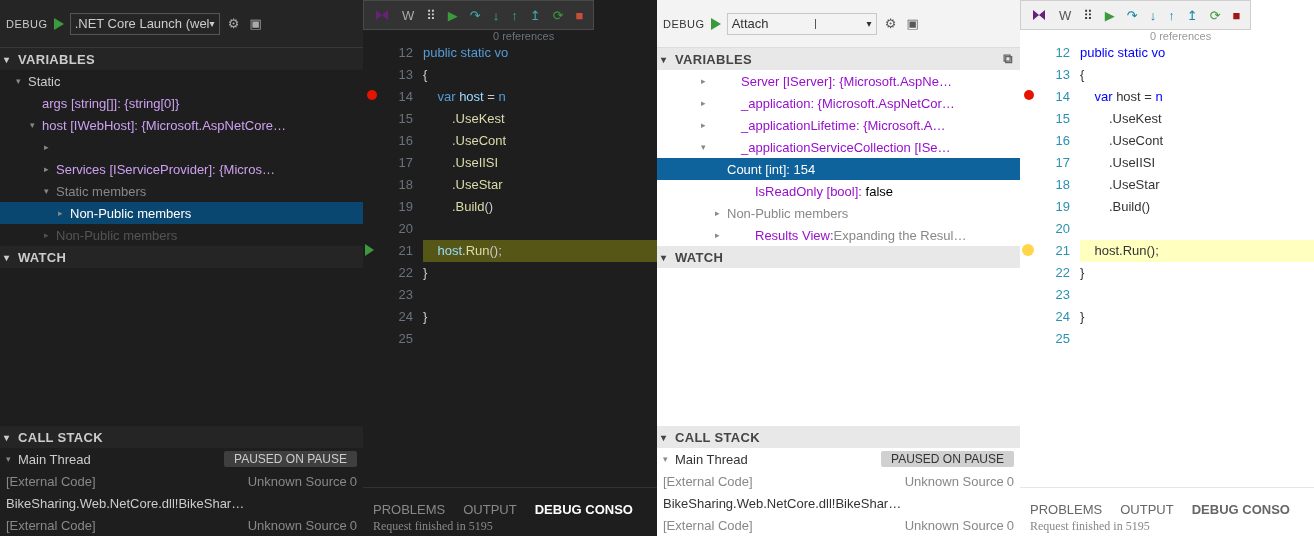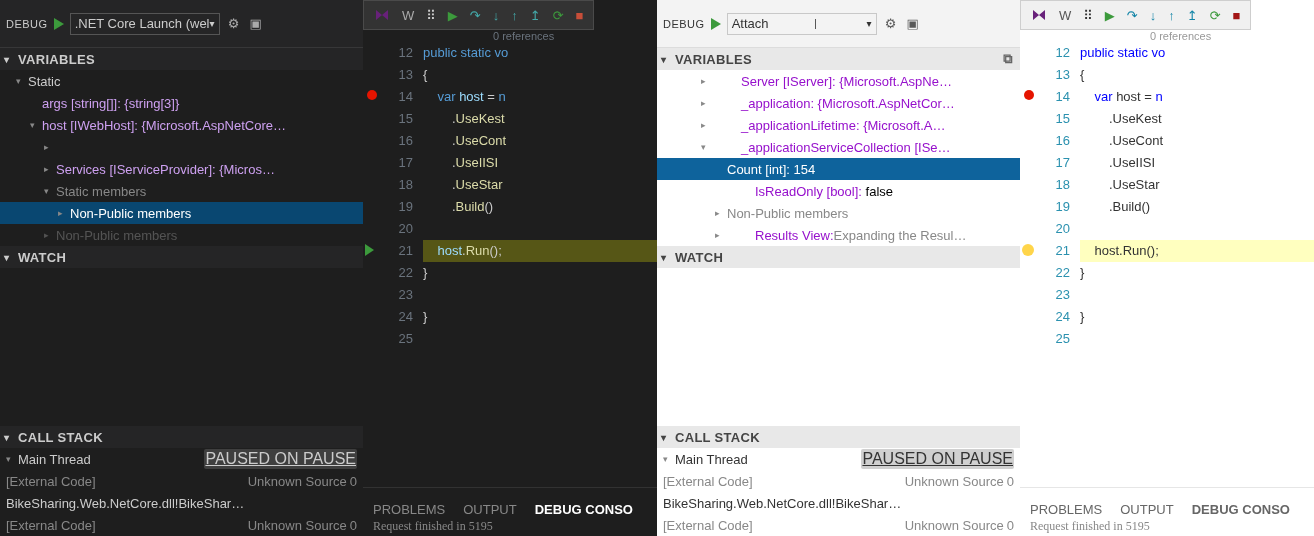--- a/index.html
+++ b/index.html
@@ -37,21 +37,21 @@
 .light .nm{color:#9610cc;margin-left:28px;}
 .tp{color:#4ec9b0;}
 .light .tp{color:#000000;}
 .gray{color:#888;}
 .row.sel{background:#0e639c;color:#fff;}
 .dark .vars-area{overflow:hidden;}
 
 
 .cs-row{display:flex;align-items:center;height:22px;padding:0 6px;white-space:nowrap;overflow:hidden;}
 .cs-row .src{margin-left:auto;color:#888;font-size:11px;}
-.pill{background:#3f3f3f;color:#ccc;font-size:16px;padding:1px 1px;border-radius:2px;margin-left:auto;text-decoration:underline;}
+.pill{background:#3f3f3f;color:#ccc;font-size:12px;padding:1px 10px;border-radius:2px;margin-left:auto;}
 .light .pill{background:#d0d0d0;color:#333;}
 
 
 .editor{flex:1;display:flex;font-family:Consolas,monospace;font-size:14px;position:relative;}
 .gut{width:60px;text-align:right;padding-right:10px;color:#6a737d;}
 .light .gut{color:#2b91af;}
 .codelines{flex:1;overflow:hidden;}
 .cl{height:22px;line-height:22px;white-space:pre;}
 .cl .kw{color:#569cd6;}
 .light .cl .kw{color:#0000ff;}
@@ -95,21 +95,21 @@
       <span class="tw">▾</span>
       <span>VARIABLES</span>
     </div>
  <div class="sec-body vars-area">
   <div class="row ind1">
         <span class="rtw">▾</span>
         <span>Static</span>
       </div>
   <div class="row ind2">
         <span class="rtw"></span>
-        <span class="nm">args [string[]]: {string[3]}</span>
+        <span class="nm">args [string[]]: {string[0]}</span>
       </div>
   <div class="row ind2">
         <span class="rtw">▾</span>
         <span class="nm">host [IWebHost]: {Microsoft.AspNetCore…</span>
       </div>
   <div class="row ind3">
         <span class="rtw">▸</span>
       </div>
   <div class="row ind3">
         <span class="rtw">▸</span>

